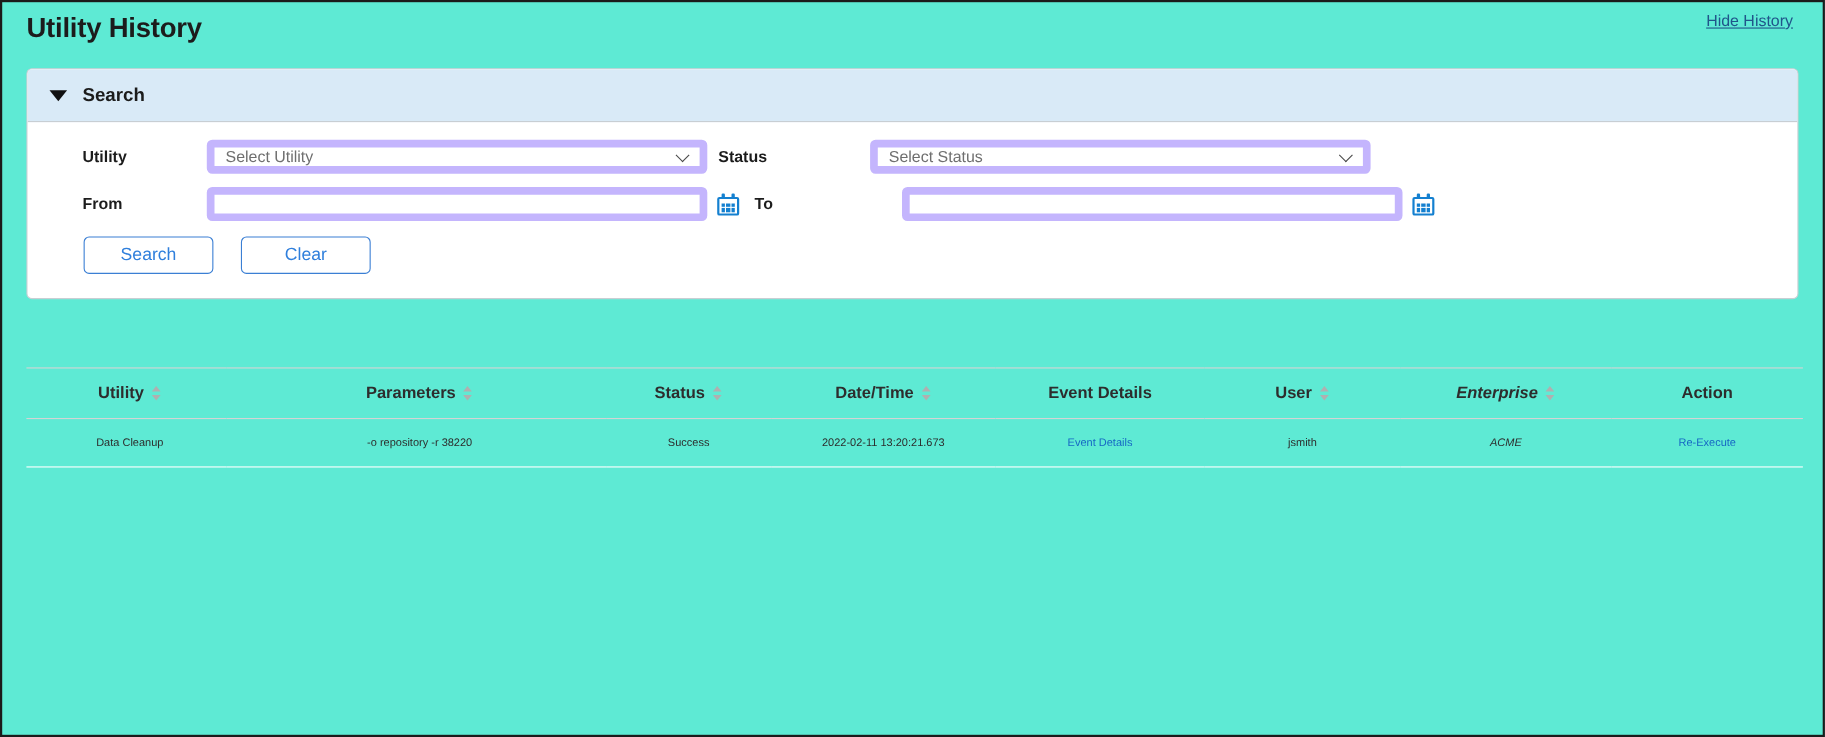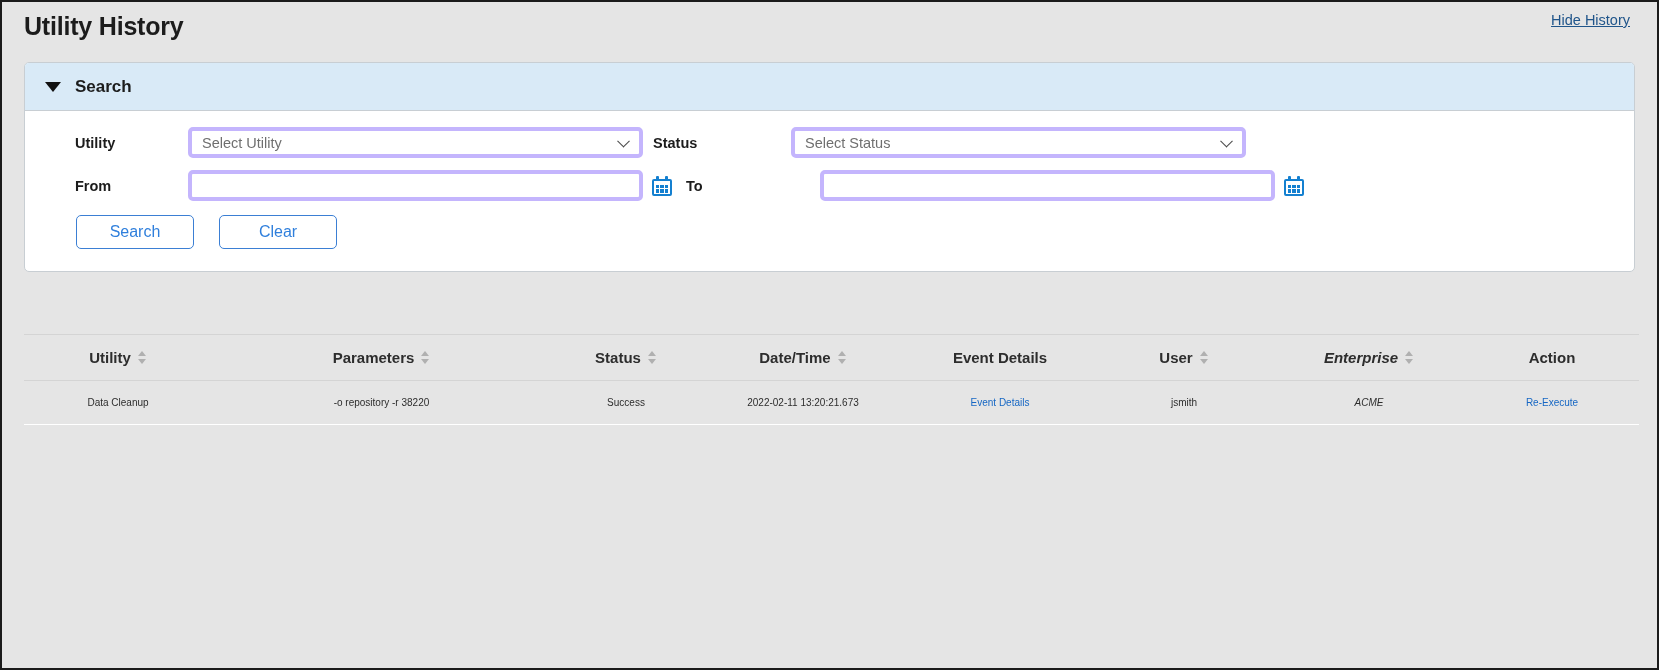--- a/index.html
+++ b/index.html
@@ -12,21 +12,21 @@
     width: 1659px;
     height: 670px;
     font-family: "Liberation Sans", sans-serif;
     color: #212121;
     overflow: hidden;
   }
   .page-frame {
     width: 1659px;
     height: 670px;
     border: 2px solid #1b1b1b;
-    background: #e5e5e5;
+    background: #5eead4;
     position: relative;
     overflow: hidden;
   }
   .inner {
     position: relative;
     width: 100%;
     height: 100%;
     padding: 0 22px;
   }
 
@@ -97,21 +97,21 @@
     font-weight: 700;
     color: #1c1c1c;
   }
   .label-utility { width: 143px; padding-left: 30px; }
   .label-status  { width: 148px; padding-left: 10px; }
   .label-from    { width: 143px; padding-left: 30px; }
   .label-to      { width: 148px; padding-left: 14px; }
 
   .input-box {
     height: 31px;
-    border: 4px solid #c4b5fd;
+    border: 7px solid #c4b5fd;
     border-radius: 5px;
     background: #ffffff;
     font-size: 14.5px;
     color: #6f6f6f;
     padding: 0 10px;
     display: flex;
     align-items: center;
     font-family: "Liberation Sans", sans-serif;
   }
   .select-box {

